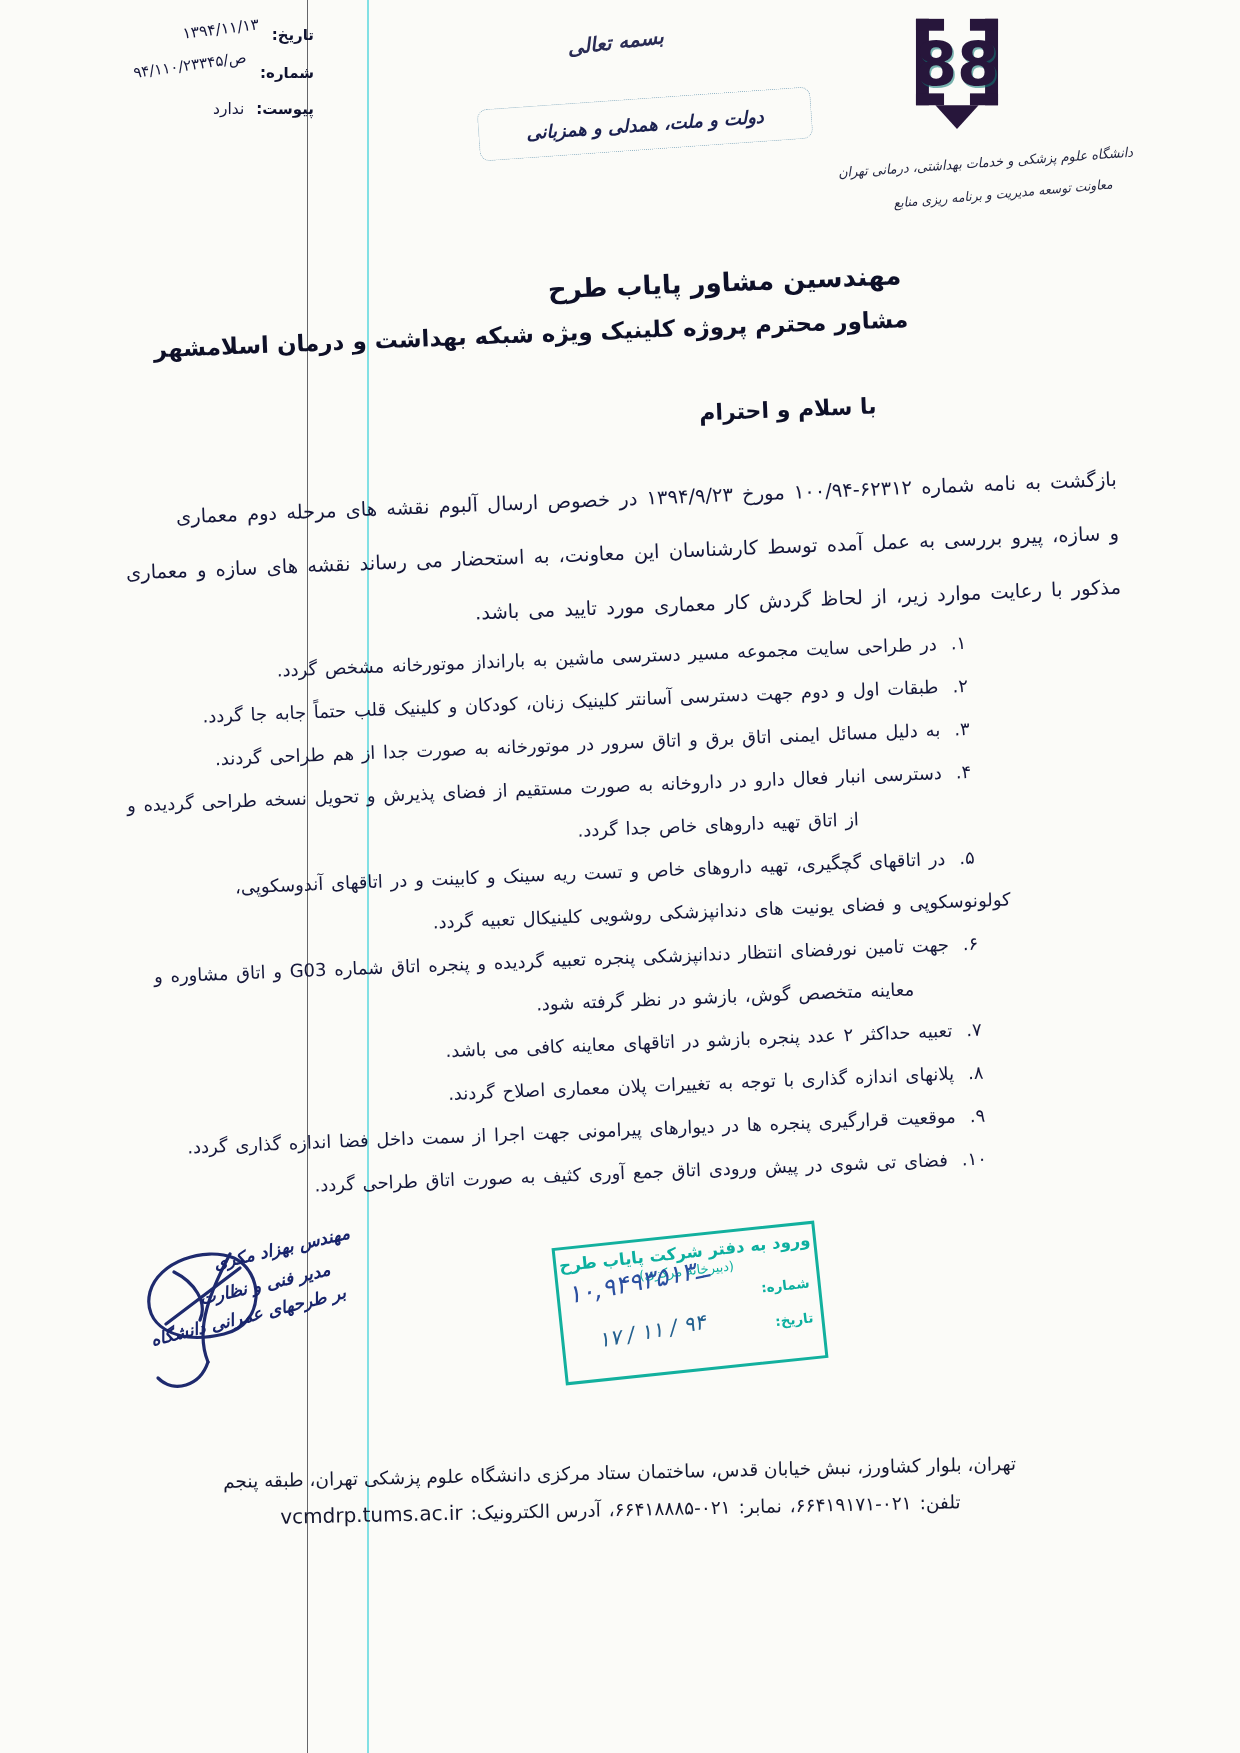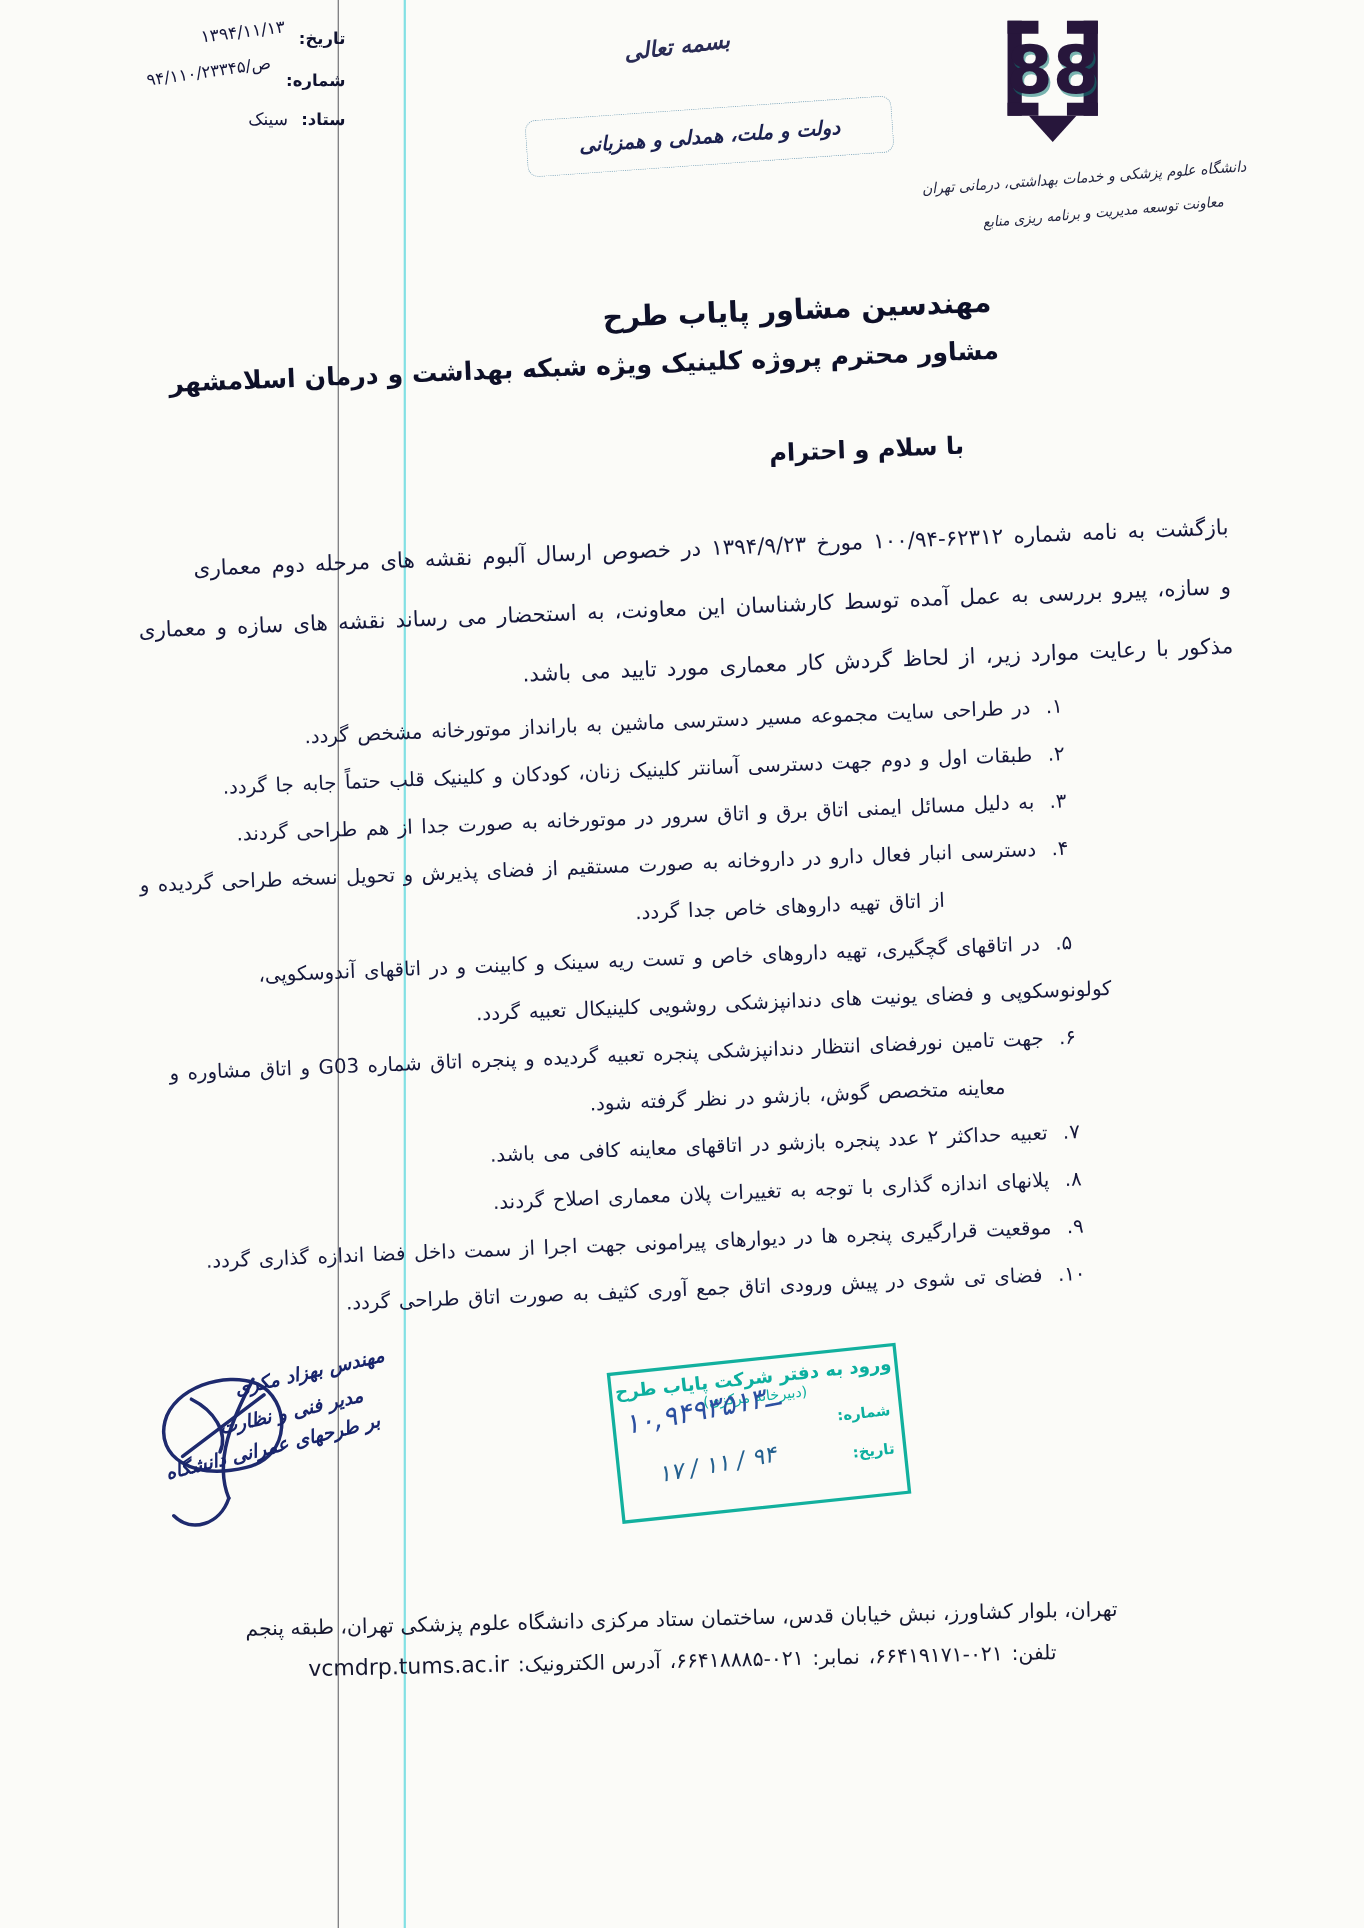--- a/index.html
+++ b/index.html
@@ -83,22 +83,22 @@
 <div class="meta">
   <div class="meta-row r1">
     <span class="meta-label">تاریخ:</span>
     <span class="meta-value">۱۳۹۴/۱۱/۱۳</span>
   </div>
   <div class="meta-row r2">
     <span class="meta-label">شماره:</span>
     <span class="meta-value">۹۴/ص/۱۱۰/۲۳۳۴۵</span>
   </div>
   <div class="meta-row r3">
-    <span class="meta-label">ستاد:</span>
-    <span class="meta-value">سینک</span>
+    <span class="meta-label">پیوست:</span>
+    <span class="meta-value">ندارد</span>
   </div>
 </div>
 
 <div class="bismillah">بسمه تعالی</div>
 
 <div class="banner">
   <span class="banner-text">دولت و ملت، همدلی و همزبانی</span>
 </div>
 
 <div class="logo">

